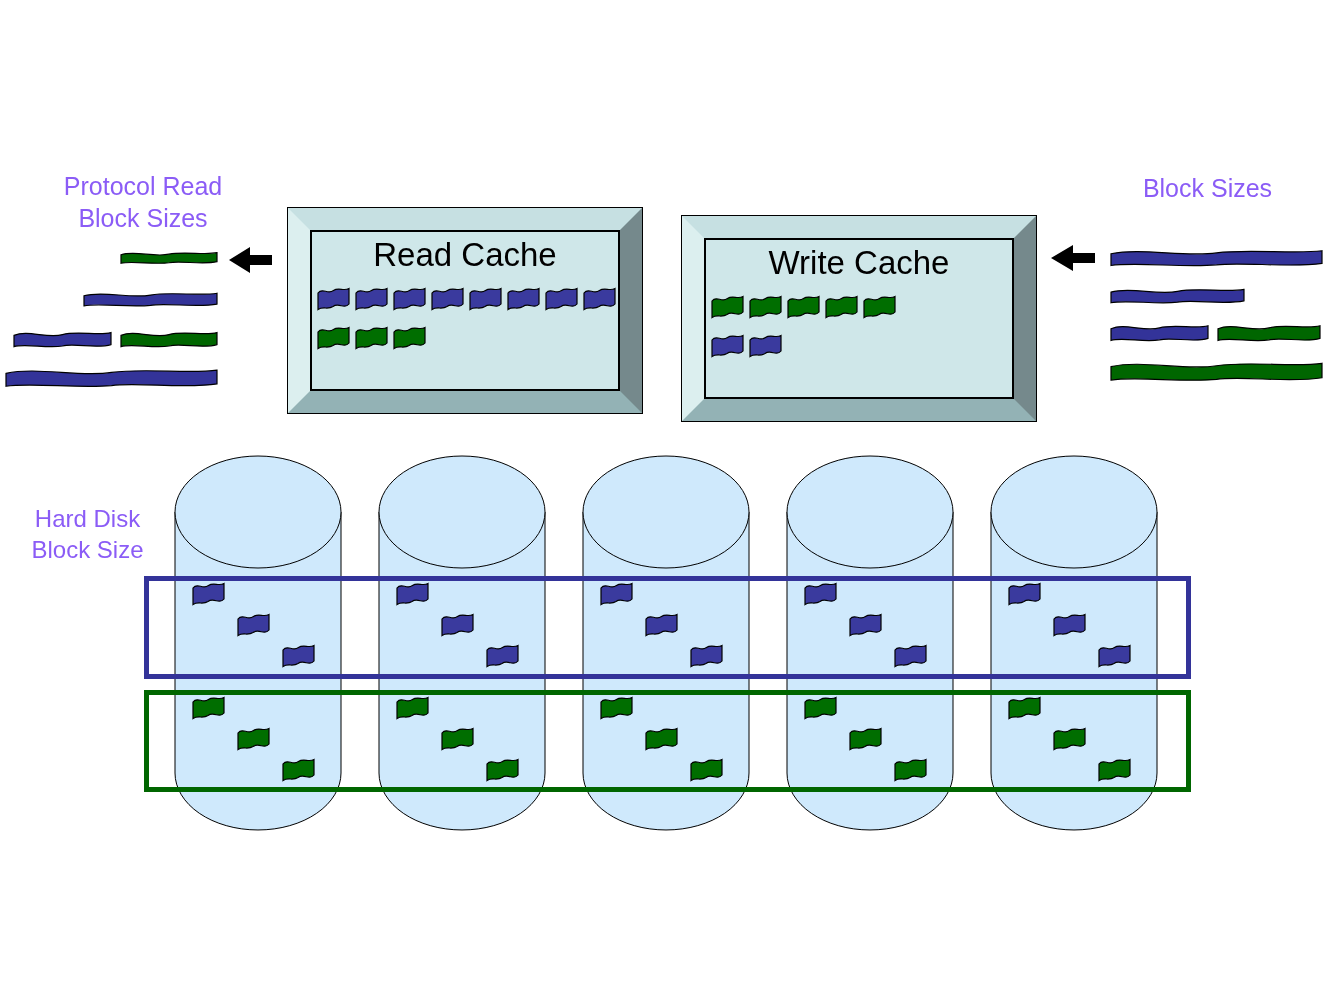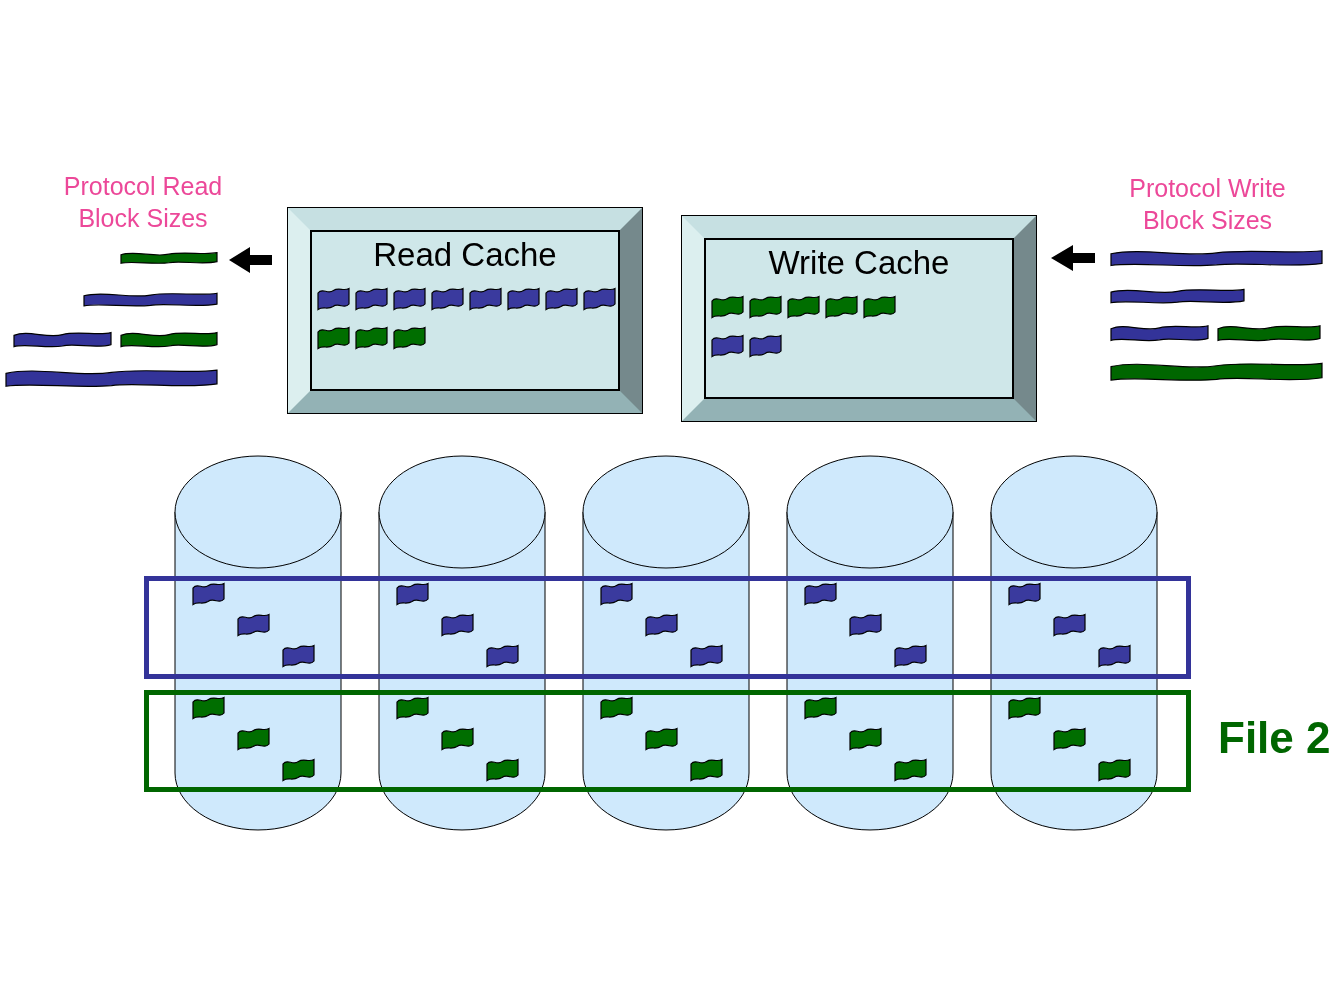--- a/index.html
+++ b/index.html
@@ -1,21 +1,21 @@
 <!DOCTYPE html>
 <html><head>
 <meta charset="utf-8">
 <style>
   html,body{margin:0;padding:0;background:#fff;}
   .canvas{
     position:relative;width:1344px;height:1008px;background:#ffffff;overflow:hidden;
     font-family:"Liberation Sans", sans-serif;color:#000;
   }
   .abs{position:absolute;}
-  .two-line{text-align:center;font-size:25px;line-height:32px;color:#ec4899;}
+  .two-line{text-align:center;font-size:25px;line-height:32px;color:#8b5cf6;}
   
   .cache-box{
     position:absolute;width:354px;height:205px;box-sizing:border-box;
     border:24px solid;
     border-top-color:#c6e0e2;border-left-color:#dcefef;
     border-right-color:#75898c;border-bottom-color:#93b2b5;
     outline:1px solid #000;background:#cfe7e9;
   }
   .cache-inner{position:absolute;inset:-2px;border:2px solid #000;}
   .cache-title{position:absolute;top:4px;left:0;right:0;text-align:center;font-size:33px;color:#000;}
@@ -160,21 +160,20 @@
           </svg>
         </div>
     </div>
   </div>
 
   <svg class="arrow" style="left:1050px;top:244px;" width="46" height="28" viewBox="0 0 46 28">
     <polygon points="1,14 23,1 23,9 45,9 45,19 23,19 23,27" fill="#000000"></polygon>
   </svg>
 
   <div class="abs two-line" style="left:1085px;top:172px;width:245px;">
-    <div>Protocol Write</div>
     <div>Block Sizes</div>
   </div>
 
   <div class="bar-row" style="left:1110px;top:247px;width:215px;">
       <svg width="213" height="21" viewBox="0 0 213 21" style="overflow:visible">
     <path d="M1 6.72 C 31.95 0.42 74.55 10.5 106.5 5.880000000000001
              C 138.45000000000002 1.68 185.31 7.35 212 3.78
              L 212 16.38 C 181.04999999999998 21 132.06 14.7 106.5 17.849999999999998
              C 74.55 20.58 25.56 15.12 1 18.48 Z" fill="#333399" stroke="#000" stroke-width="1.2"></path>
       </svg>
@@ -203,20 +202,24 @@
     </div>
   <div class="bar-row" style="left:1110px;top:359px;width:215px;">
       <svg width="213" height="24" viewBox="0 0 213 24" style="overflow:visible">
     <path d="M1 7.68 C 31.95 0.48 74.55 12 106.5 6.720000000000001
              C 138.45000000000002 1.92 185.31 8.399999999999999 212 4.32
              L 212 18.72 C 181.04999999999998 24 132.06 16.799999999999997 106.5 20.4
              C 74.55 23.52 25.56 17.28 1 21.12 Z" fill="#006600" stroke="#000" stroke-width="1.2"></path>
       </svg>
     </div>
 
+  <div class="abs two-line" style="left:5px;top:503px;width:165px;font-size:24px;line-height:31px;">
+    <div>Hard Disk</div>
+    <div>Block Size</div>
+  </div>
 
   <div id="disks">
       <div class="cylinder" style="left:174px;">
       <svg width="168" height="376" viewBox="0 0 168 376">
         <path d="M1 57 L1 318 A83 57 0 0 0 167 318 L167 57 Z" fill="#cfe9fc" stroke="#000" stroke-width="1"></path>
         <ellipse cx="84" cy="57" rx="83" ry="56" fill="#cfe9fc" stroke="#000" stroke-width="1"></ellipse>
       </svg><div class="cyl-flag" style="left:18px;top:126px;z-index:4;">
           <svg class="flag" width="33" height="26" viewBox="0 0 33 26" style="overflow:visible">
     <path d="M1 7 C5.5 1 10.5 9 16.5 4.5 C21.5 1 27 5.5 32 2.5 L32 18 C27.5 24 22 16 16 20.5 C11 24 6 20 1 23.5 Z" fill="#3a3a9e" stroke="#000" stroke-width="1.2"></path>
           </svg>
@@ -355,15 +358,14 @@
         </div><div class="cyl-flag" style="left:108px;top:302px;z-index:4;">
           <svg class="flag" width="33" height="26" viewBox="0 0 33 26" style="overflow:visible">
     <path d="M1 7 C5.5 1 10.5 9 16.5 4.5 C21.5 1 27 5.5 32 2.5 L32 18 C27.5 24 22 16 16 20.5 C11 24 6 20 1 23.5 Z" fill="#006e00" stroke="#000" stroke-width="1.2"></path>
           </svg>
         </div></div>
     </div>
 
   <div class="band band-file1"></div>
   <div class="band band-file2"></div>
 
-  <div class="file-label file2-label">File 2</div>
 
 </div>
 
 </body></html>

